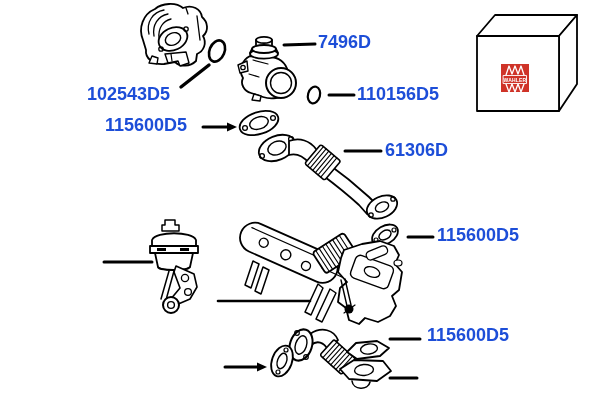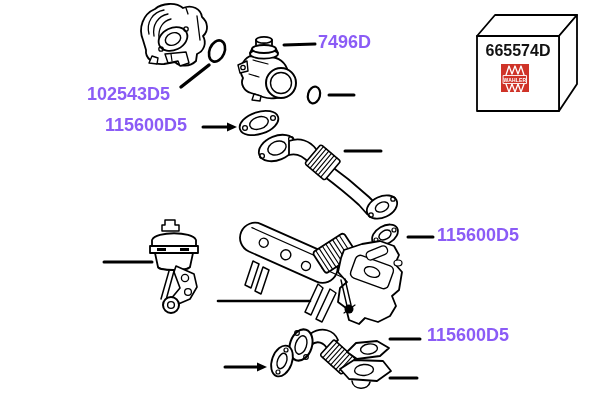--- a/index.html
+++ b/index.html
@@ -1,20 +1,20 @@
 <!DOCTYPE html>
 <html><head>
 <meta charset="utf-8">
 <style>
   html,body{margin:0;padding:0;background:#fff;}
   .canvas{position:relative;width:600px;height:400px;background:#ffffff;overflow:hidden;
           font-family:"Liberation Sans",sans-serif;}
   .diagram-svg{position:absolute;left:0;top:0;}
   .part-label{position:absolute;font-weight:bold;font-size:18px;line-height:18px;
-              color:#8b5cf6;white-space:nowrap;letter-spacing:0px;}
+              color:#1d4ed8;white-space:nowrap;letter-spacing:0px;}
   .box-number{position:absolute;left:479px;top:42px;width:78px;text-align:center;
               font-weight:bold;font-size:16px;color:#111;}
   svg path, svg ellipse, svg circle, svg rect, svg line, svg polyline, svg polygon{
     vector-effect:non-scaling-stroke;
   }
 </style>
 </head>
 <body>
 
 <div class="canvas">
@@ -197,19 +197,20 @@
       <line x1="218" y1="301" x2="310" y2="301" stroke-width="2.6"></line>
       <line x1="390" y1="339" x2="420" y2="339"></line>
       <line x1="225" y1="367" x2="258" y2="367"></line>
       <polygon points="257,362.5 267,367 257,371.5" fill="#000" stroke="none"></polygon>
       <line x1="390" y1="378" x2="417" y2="378"></line>
     </g>
   </svg>
 
   <div class="part-label" style="left:318px;top:33px;">7496D</div>
   <div class="part-label" style="left:87px;top:85px;">102543D5</div>
+  <div class="part-label" style="left:357px;top:85px;">110156D5</div>
   <div class="part-label" style="left:105px;top:116px;">115600D5</div>
+  <div class="part-label" style="left:385px;top:141px;">61306D</div>
   <div class="part-label" style="left:437px;top:226px;">115600D5</div>
   <div class="part-label" style="left:427px;top:326px;">115600D5</div>
 
-  <div class="box-number">665574D</div>
 
 </div>
 
 </body></html>

